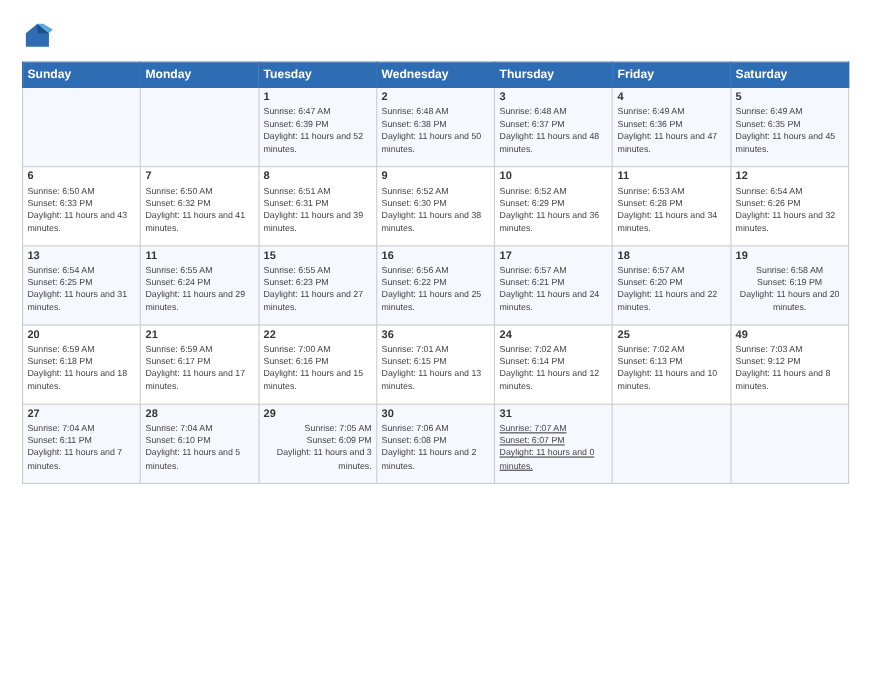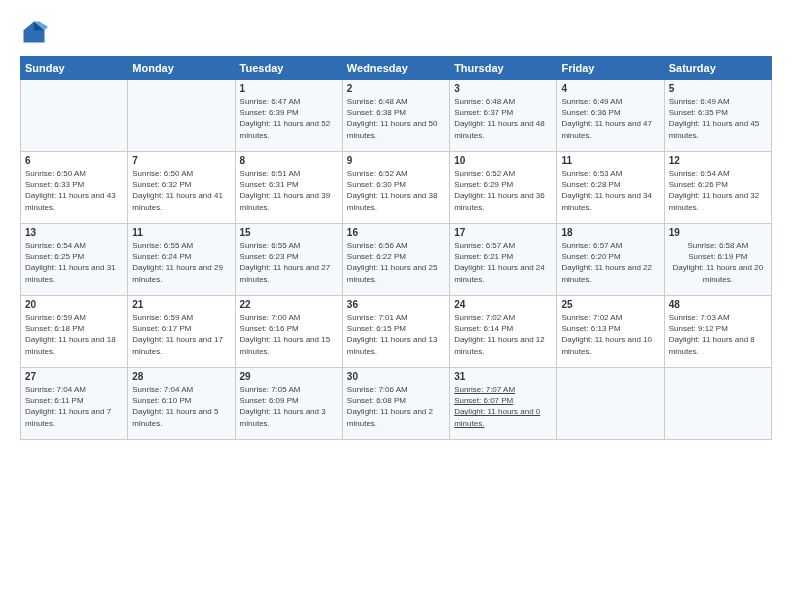--- a/index.html
+++ b/index.html
@@ -282,42 +282,42 @@
 Sunset: 6:14 PM
 Daylight: 11 hours and 12 minutes.</div>
           </td>
           <td>
             <span class="day-num">25</span>
             <div class="day-info" style="white-space: pre-line;">Sunrise: 7:02 AM
 Sunset: 6:13 PM
 Daylight: 11 hours and 10 minutes.</div>
           </td>
           <td>
-            <span class="day-num">48</span>
+            <span class="day-num">49</span>
             <div class="day-info" style="white-space: pre-line;">Sunrise: 7:03 AM
 Sunset: 9:12 PM
 Daylight: 11 hours and 8 minutes.</div>
           </td>
         </tr>
         <tr>
           <td>
             <span class="day-num">27</span>
             <div class="day-info" style="white-space: pre-line;">Sunrise: 7:04 AM
 Sunset: 6:11 PM
 Daylight: 11 hours and 7 minutes.</div>
           </td>
           <td>
             <span class="day-num">28</span>
             <div class="day-info" style="white-space: pre-line;">Sunrise: 7:04 AM
 Sunset: 6:10 PM
 Daylight: 11 hours and 5 minutes.</div>
           </td>
           <td>
             <span class="day-num">29</span>
-            <div class="day-info" style="white-space: pre-line;">Sunrise: 7:05 AM
+            <div class="day-info" style="white-space: pre-line; text-align: right;">Sunrise: 7:05 AM
 Sunset: 6:09 PM
 Daylight: 11 hours and 3 minutes.</div>
           </td>
           <td>
             <span class="day-num">30</span>
             <div class="day-info" style="white-space: pre-line;">Sunrise: 7:06 AM
 Sunset: 6:08 PM
 Daylight: 11 hours and 2 minutes.</div>
           </td>
           <td>

